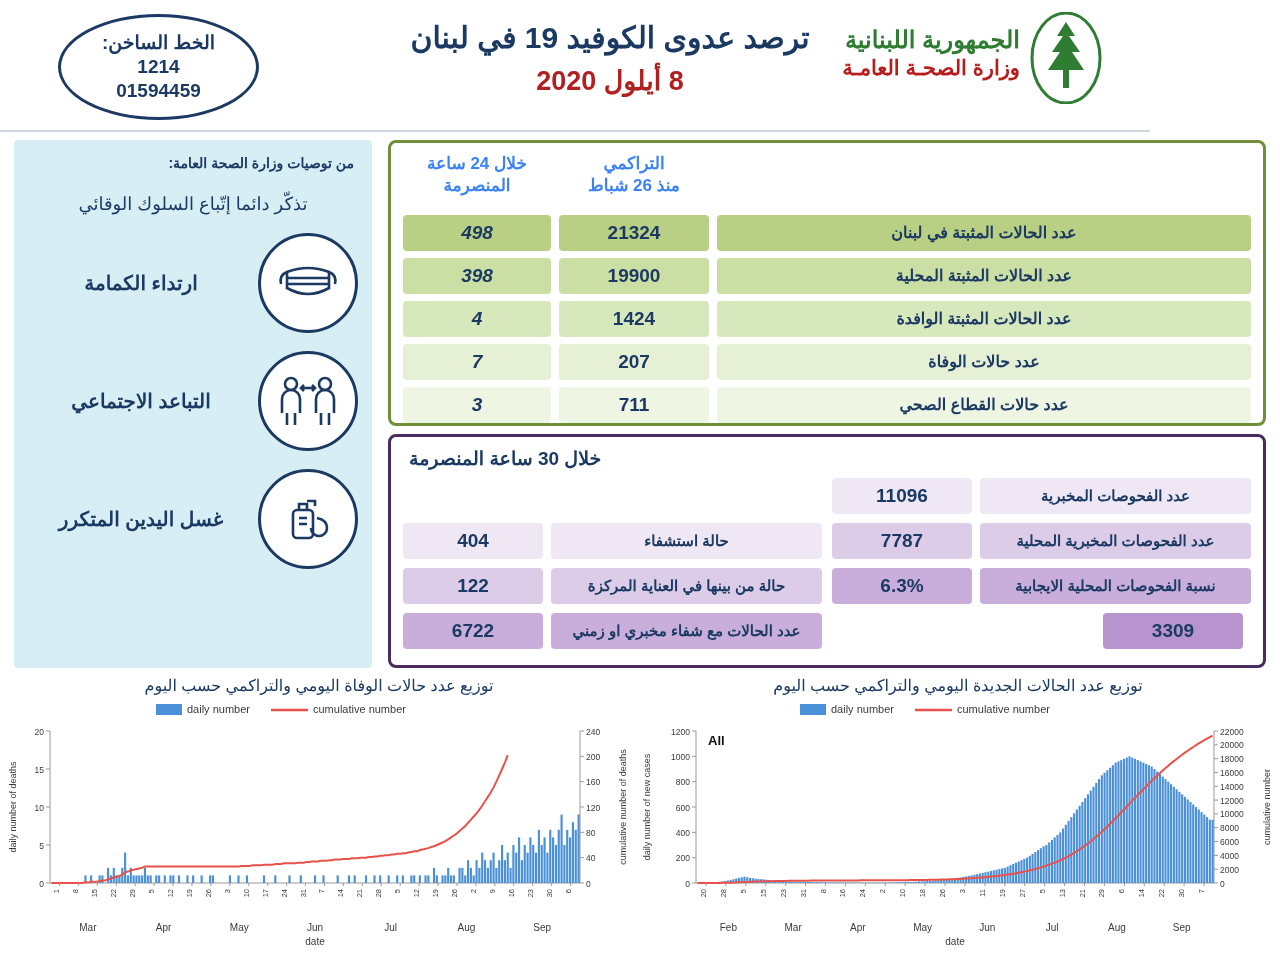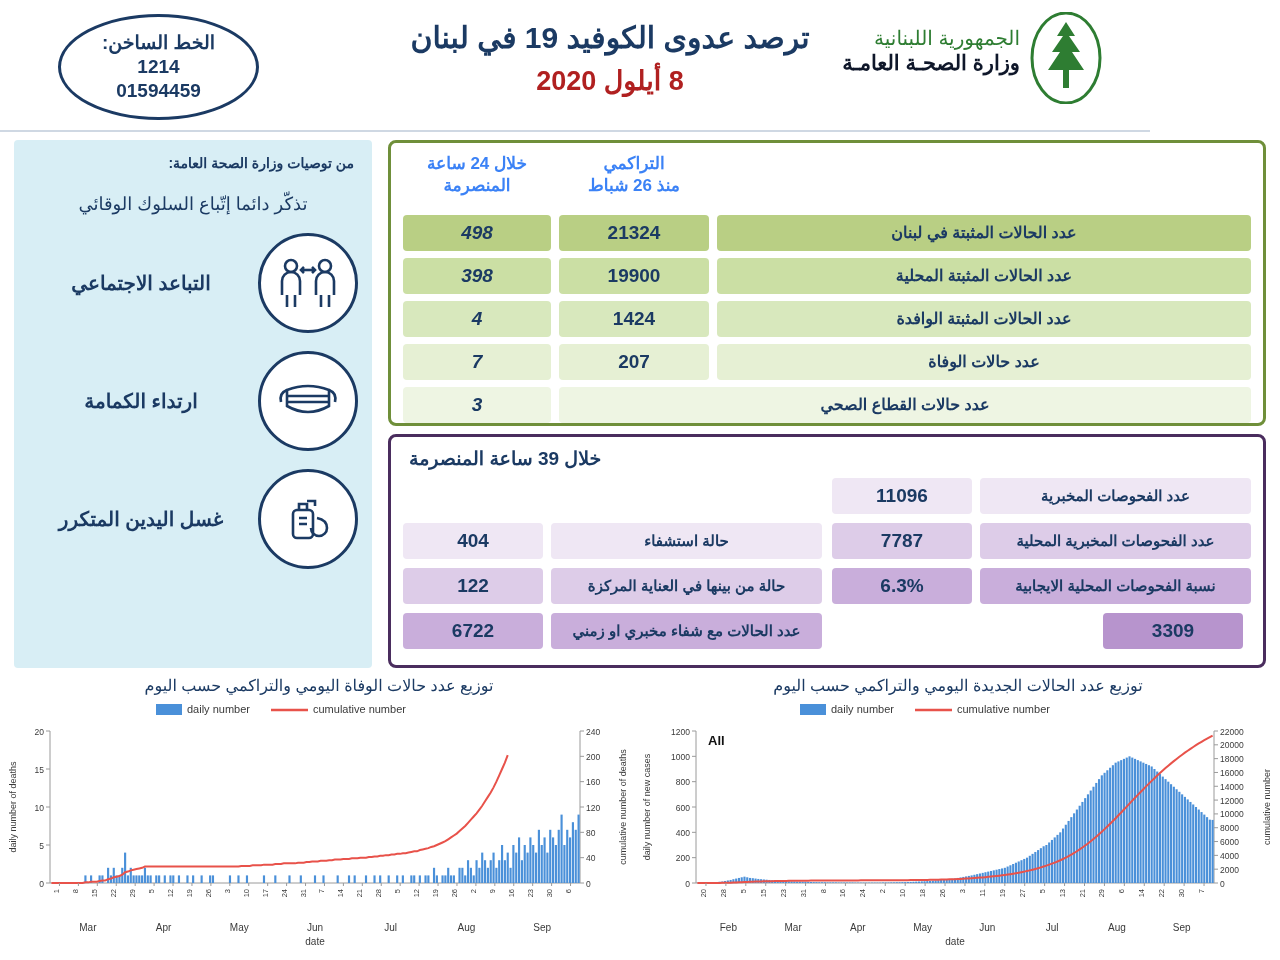--- a/index.html
+++ b/index.html
@@ -26,22 +26,22 @@
   }
   .title-main{
     font-size:30px;font-weight:bold;color:#1b3a63;line-height:1.35;
   }
   .title-date{
     font-size:27px;font-weight:bold;color:#b02020;margin-top:6px;
   }
   .gov{
     position:absolute;right:130px;top:26px;text-align:right;direction:rtl;
   }
-  .gov-l1{font-size:20px;font-weight:normal;color:#2e7d32;line-height:1.2;text-align:right;}
-  .gov-l2{font-size:21px;font-weight:bold;color:#0f172a;line-height:1.2;}
+  .gov-l1{font-size:24px;font-weight:bold;color:#2e7d32;line-height:1.2;text-align:right;}
+  .gov-l2{font-size:21px;font-weight:bold;color:#b91c1c;line-height:1.2;}
   .cedar{position:absolute;right:48px;top:12px;width:72px;height:92px;}
 
   
   .left-panel{
     position:absolute;left:14px;top:140px;width:358px;height:528px;
     background:#d8eef5;border-radius:4px;direction:rtl;
     padding:14px 10px 0 10px;box-sizing:border-box;
   }
   .lp-title{
     color:#1b3a63;font-weight:bold;font-size:14px;text-align:right;
@@ -151,20 +151,33 @@
       <g fill="#2e7d32">
         <path d="M36 10 L45 24 L39 24 L50 40 L42 40 L54 58 L18 58 L30 40 L22 40 L33 24 L27 24 Z"></path>
         <rect x="33" y="58" width="6" height="18"></rect>
       </g>
     </svg>
   </div>
 
   <div class="left-panel">
     <div class="lp-title">من توصيات وزارة الصحة العامة:</div>
     <div class="lp-sub">تذكّر دائما إتّباع السلوك الوقائي</div>
+
+    <div class="lp-item">
+      <div class="lp-circle">
+        <svg width="66" height="50" viewBox="0 0 66 50">
+          <g fill="none" stroke="#1b3a63" stroke-width="2.6">
+            <path d="M12 14 q21 -8 42 0 v16 q-21 12 -42 0 z"></path>
+            <path d="M12 20 h42 M12 26 h42"></path>
+            <path d="M12 14 q-8 3 -6 12 M54 14 q8 3 6 12"></path>
+          </g>
+        </svg>
+      </div>
+      <div class="lp-label">ارتداء الكمامة</div>
+    </div>
 
     <div class="lp-item">
       <div class="lp-circle">
         <svg width="62" height="56" viewBox="0 0 62 56">
           <g fill="none" stroke="#1b3a63" stroke-width="2.6">
             <circle cx="14" cy="11" r="6"></circle>
             <path d="M5 40 v-14 a9 9 0 0 1 18 0 v14"></path>
             <path d="M10 40 v12 M18 40 v12"></path>
             <circle cx="48" cy="11" r="6"></circle>
             <path d="M39 40 v-14 a9 9 0 0 1 18 0 v14"></path>
@@ -172,33 +185,20 @@
             <path d="M25 15 h12"></path>
             <path d="M27 12 l-3 3 3 3 M35 12 l3 3 -3 3"></path>
           </g>
         </svg>
       </div>
       <div class="lp-label">التباعد الاجتماعي</div>
     </div>
 
     <div class="lp-item">
       <div class="lp-circle">
-        <svg width="66" height="50" viewBox="0 0 66 50">
-          <g fill="none" stroke="#1b3a63" stroke-width="2.6">
-            <path d="M12 14 q21 -8 42 0 v16 q-21 12 -42 0 z"></path>
-            <path d="M12 20 h42 M12 26 h42"></path>
-            <path d="M12 14 q-8 3 -6 12 M54 14 q8 3 6 12"></path>
-          </g>
-        </svg>
-      </div>
-      <div class="lp-label">ارتداء الكمامة</div>
-    </div>
-
-    <div class="lp-item">
-      <div class="lp-circle">
         <svg width="62" height="58" viewBox="0 0 62 58">
           <g fill="none" stroke="#1b3a63" stroke-width="2.6">
             <rect x="16" y="20" width="20" height="28" rx="4"></rect>
             <path d="M22 20 v-6 h8 v6"></path>
             <path d="M30 11 h8 v5"></path>
             <path d="M40 28 q10 2 10 10 a8 8 0 0 1 -16 0"></path>
             <path d="M22 28 h8 M22 34 h8"></path>
           </g>
         </svg>
       </div>
@@ -234,26 +234,27 @@
       <div class="g-cum" style="background:#d8e8bd;">1424</div>
       <div class="g-24" style="background:#d8e8bd;">4</div>
     </div>
     <div class="g-row">
       <div class="g-label" style="background:#e6f0d4;">عدد حالات الوفاة</div>
       <div class="g-cum" style="background:#e6f0d4;">207</div>
       <div class="g-24" style="background:#e6f0d4;">7</div>
     </div>
     <div class="g-row">
       <div class="g-label" style="background:#eef5e3;">عدد حالات القطاع الصحي</div>
+      <div class="g-cum" style="background:#eef5e3;">711</div>
       <div class="g-24" style="background:#eef5e3;">3</div>
     </div>
   </div>
 
   <div class="box-purple">
-    <div class="p-title">خلال 39 ساعة المنصرمة</div>
+    <div class="p-title">خلال 30 ساعة المنصرمة</div>
     <div class="p-grid">
 
       <div class="p-col">
         <div class="p-row">
           <div class="p-label" style="background:#efe7f4;">عدد الفحوصات المخبرية</div>
           <div class="p-val" style="background:#efe7f4;">11096</div>
         </div>
         <div class="p-row">
           <div class="p-label" style="background:#ddcce8;">عدد الفحوصات المخبرية المحلية</div>
           <div class="p-val" style="background:#ddcce8;">7787</div>

